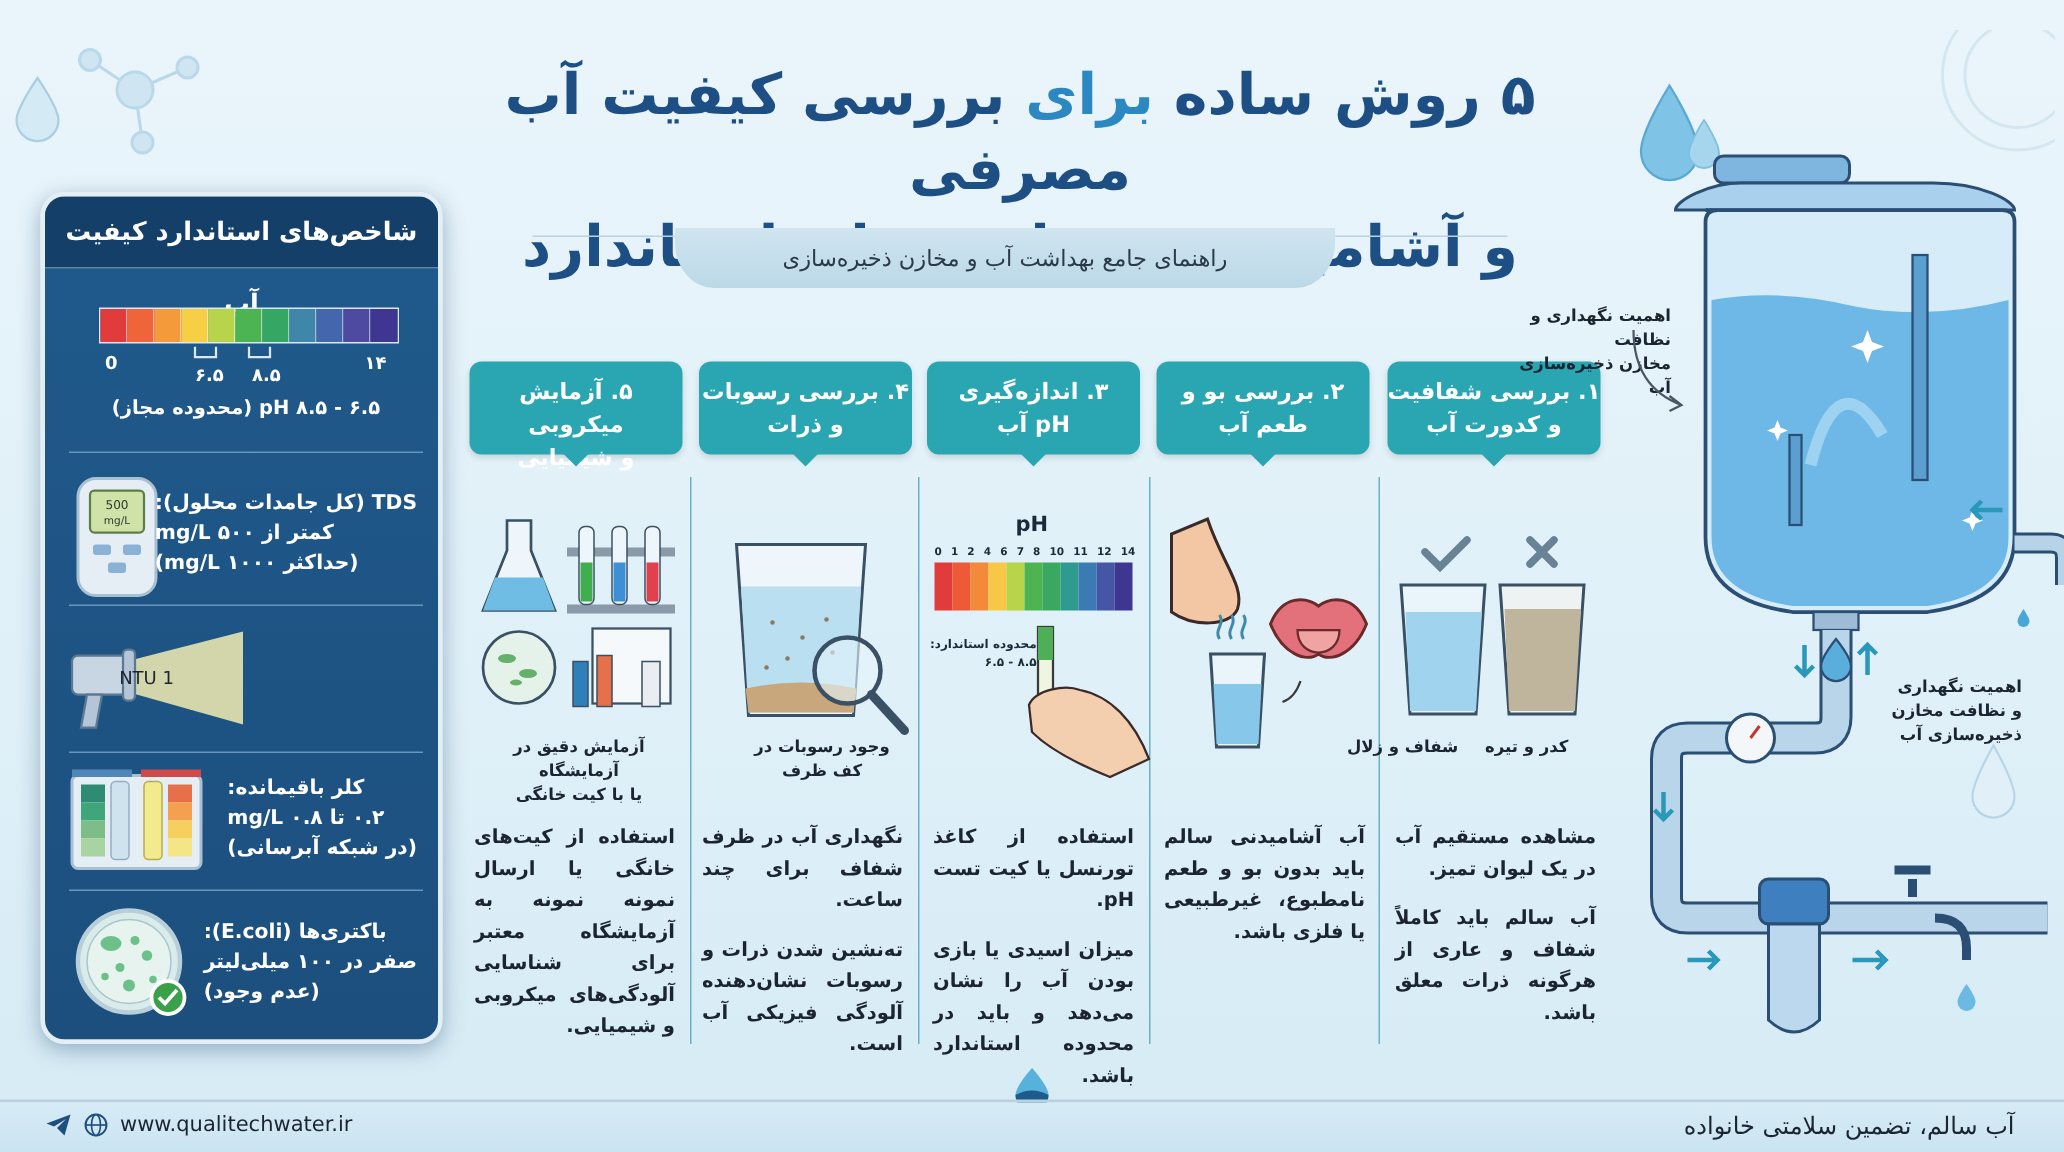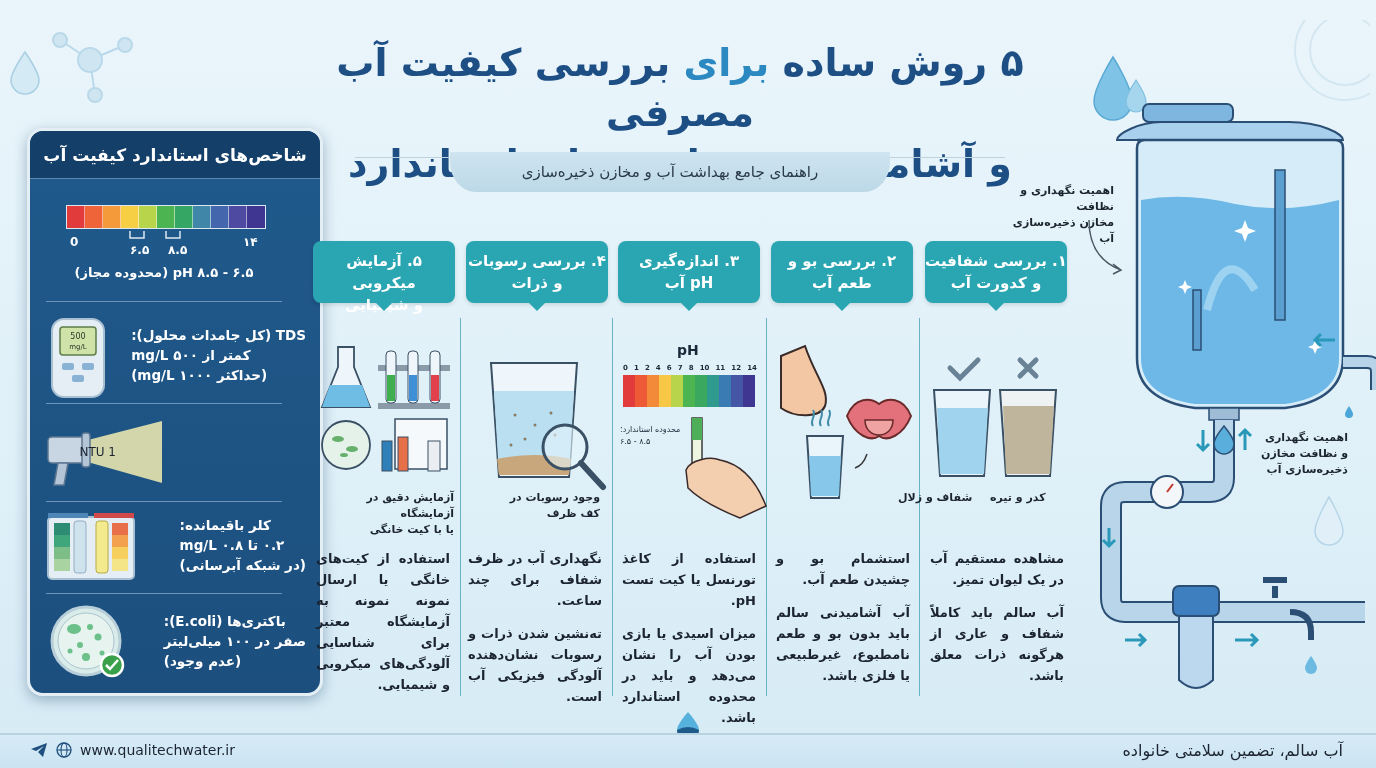--- a/index.html
+++ b/index.html
@@ -21,21 +21,21 @@
   .title-rule { position: absolute; left: 355px; top: 157px; width: 650px; height: 1px; background: #bcd2df; }
   .subtitle-pill {
     position: absolute; left: 450px; top: 152px; width: 440px; height: 40px;
     background: linear-gradient(180deg, #cfe5f0, #bcd8e7);
     border-radius: 0 0 26px 26px / 0 0 30px 30px;
     text-align: center; line-height: 40px; font-size: 15px; color: #2a3a4a;
   }
 
   
   .panel {
-    position: absolute; left: 27px; top: 128px; width: 296px; height: 568px;
+    position: absolute; left: 27px; top: 128px; width: 268px; height: 568px;
     background: linear-gradient(180deg, #1f5a8c 0%, #1c4f7e 100%);
     border-radius: 16px; border: 3px solid #e4eef5;
     box-shadow: 0 4px 14px rgba(20,60,100,0.35);
     overflow: hidden;
   }
   .panel-head {
     height: 48px; background: #143f68; color: #fff; font-weight: bold;
     font-size: 17px; text-align: center; line-height: 48px;
     border-bottom: 1px solid #5d88ad;
   }
@@ -57,24 +57,24 @@
   .step-tab::after {
     content: ""; position: absolute; left: 50%; bottom: -8px; margin-left: -9px;
     border-left: 9px solid transparent; border-right: 9px solid transparent; border-top: 9px solid #2aa6b2;
   }
   .col-divider { position: absolute; top: 318px; width: 1px; height: 378px; background: #67b3c4; }
   .col-text {
     position: absolute; top: 548px; width: 134px; font-size: 13px; font-weight: bold;
     line-height: 21px; text-align: justify; color: #1b2430; text-align-last: right;
   }
   .col-text p + p { margin-top: 12px; }
-  .caption { position: absolute; font-size: 11px; font-weight: bold; color: #1b2430; text-align: right; line-height: 16px; }
+  .caption { position: absolute; font-size: 11px; font-weight: bold; color: #1b2430; text-align: center; line-height: 16px; }
 
   
-  .tank-note { position: absolute; font-size: 11px; font-weight: bold; color: #1b2430; text-align: right; line-height: 16px; }
+  .tank-note { position: absolute; font-size: 11px; font-weight: bold; color: #1b2430; text-align: right; line-height: 16px; margin-top: 20px; }
 
   
   .footer-line { position: absolute; left: 0; top: 733px; width: 1376px; height: 2px; background: #b9d2e0; }
   .footer {
     position: absolute; left: 0; top: 735px; width: 1376px; height: 33px;
     background: linear-gradient(180deg, #d6ebf6, #cbe4f2);
   }
   .footer-right { position: absolute; right: 33px; top: 6px; font-size: 16px; color: #1b2430; }
   .footer-left { position: absolute; left: 30px; top: 7px; direction: ltr; display: flex; align-items: flex-end; gap: 8px; font-size: 14px; color: #1b2430; }
   .center-logo { position: absolute; left: 665px; top: 710px; }
@@ -286,21 +286,21 @@
   <span style="display:block;width:12px;height:32px;background:#f38a3a"></span>
   <span style="display:block;width:12px;height:32px;background:#f6c845"></span>
   <span style="display:block;width:12px;height:32px;background:#b7d44a"></span>
   <span style="display:block;width:12px;height:32px;background:#4cb552"></span>
   <span style="display:block;width:12px;height:32px;background:#3aa95f"></span>
   <span style="display:block;width:12px;height:32px;background:#2f9a8e"></span>
   <span style="display:block;width:12px;height:32px;background:#3b7bb3"></span>
   <span style="display:block;width:12px;height:32px;background:#4656a6"></span>
   <span style="display:block;width:12px;height:32px;background:#3e3690"></span>
 </div>
-<div class="abs" style="left:620px;top:424px;font-size:8px;font-weight:normal;text-align:left;line-height:12px">
+<div class="abs" style="left:620px;top:424px;font-size:8px;font-weight:bold;text-align:right;line-height:12px">
   <div>محدوده استاندارد:</div>
   <div>۸.۵ - ۶.۵</div>
 </div>
 <svg class="abs" style="left:680px;top:410px" width="90" height="110" viewBox="0 0 90 110">
   <rect x="12" y="8" width="10" height="50" fill="#eef6e2" stroke="#3a3a3a" stroke-width="1.5"></rect>
   <rect x="12" y="8" width="10" height="22" fill="#4fae58"></rect>
   <path d="M6 60 C10 50 30 46 40 50 C60 54 76 70 86 96 L60 108 C40 100 20 90 8 78 Z" fill="#f3cfb0" stroke="#3a2a2a" stroke-width="1.5"></path>
 </svg>
 
 <svg class="abs" style="left:485px;top:355px" width="125" height="150" viewBox="0 0 125 150">
@@ -348,21 +348,20 @@
 <div class="caption" style="left:318px;top:490px;width:136px">
   <div>آزمایش دقیق در آزمایشگاه</div>
   <div>یا با کیت خانگی</div>
 </div>
 
 <div class="col-text" style="left:930px">
   <p>مشاهده مستقیم آب در یک لیوان تمیز.</p>
   <p>آب سالم باید کاملاً شفاف و عاری از هرگونه ذرات معلق باشد.</p>
 </div>
 <div class="col-text" style="left:776px">
-  <p>استشمام بو و چشیدن طعم آب.</p>
   <p>آب آشامیدنی سالم باید بدون بو و طعم نامطبوع، غیرطبیعی یا فلزی باشد.</p>
 </div>
 <div class="col-text" style="left:622px">
   <p>استفاده از کاغذ تورنسل یا کیت تست pH.</p>
   <p>میزان اسیدی یا بازی بودن آب را نشان می‌دهد و باید در محدوده استاندارد باشد.</p>
 </div>
 <div class="col-text" style="left:468px">
   <p>نگهداری آب در ظرف شفاف برای چند ساعت.</p>
   <p>ته‌نشین شدن ذرات و رسوبات نشان‌دهنده آلودگی فیزیکی آب است.</p>
 </div>

